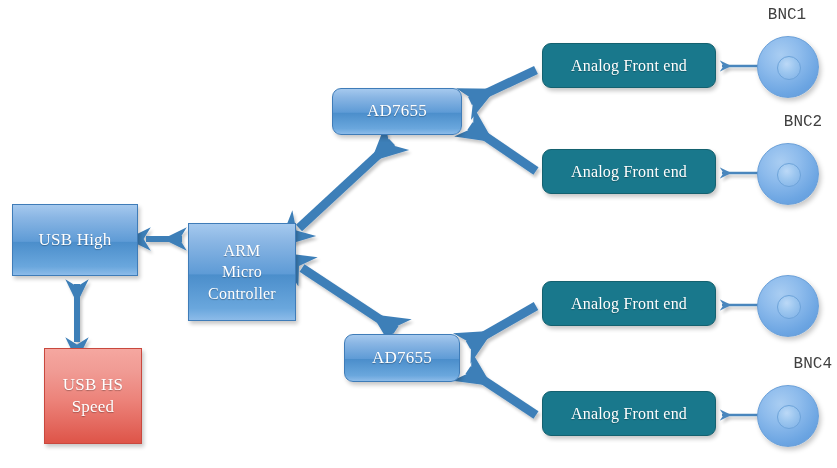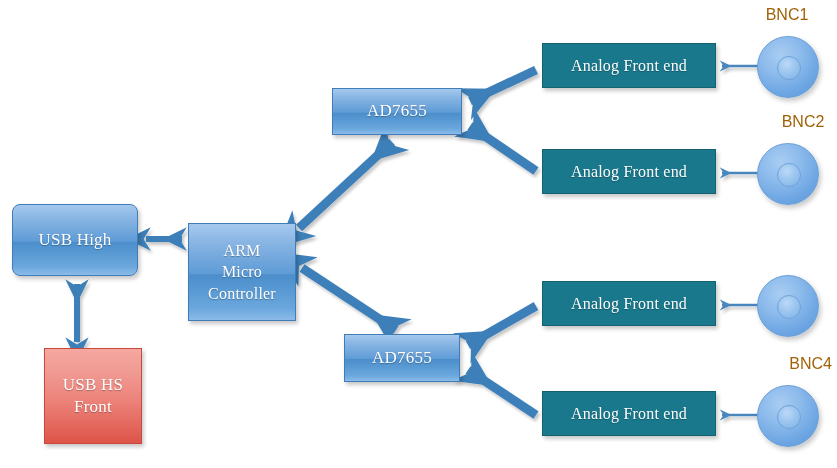--- a/index.html
+++ b/index.html
@@ -57,22 +57,22 @@
     background: linear-gradient(to bottom,
                 #f5a7a0 0%,
                 #f09a93 25%,
                 #ec8279 55%,
                 #e4695f 80%,
                 #de5448 100%);
     border: 1px solid #c9483e;
     box-shadow: 2px 3px 4px rgba(0,0,0,.22);
   }
 
-  .r-lg { border-radius: 8px; }
-  .r-md { border-radius: 0; }
+  .r-lg { border-radius: 0; }
+  .r-md { border-radius: 9px; }
   .r-0  { border-radius: 0; }
 
   
   #usb-phy        { left: 12px;  top: 204px; width: 126px; height: 72px;  font-size: 17px; }
   #arm-mcu        { left: 188px; top: 192px; width: 108px; height: 98px;  font-size: 16px; margin-top: 31px; }
   #usb-port       { left: 44px;  top: 348px; width: 98px;  height: 96px;  font-size: 17px; }
   #adc-top        { left: 332px; top: 88px;  width: 130px; height: 47px;  font-size: 17px; }
   #adc-bottom     { left: 344px; top: 334px; width: 116px; height: 48px;  font-size: 17px; }
 
   .afe { width: 174px; height: 45px; font-size: 16px; }
@@ -112,23 +112,23 @@
   }
   #bnc1 { left: 757px; top: 36px;  }
   #bnc2 { left: 757px; top: 143px; }
   #bnc3 { left: 757px; top: 275px; }
   #bnc4 { left: 757px; top: 385px; }
 
   .bnc-label {
     position: absolute;
     width: 90px;
     text-align: center;
-    color: #a16207;
+    color: #404040;
     font-size: 16px;
-    font-family: Liberation Sans, sans-serif;
+    font-family: Liberation Mono, monospace;
     z-index: 7;
   }
   #bnc1-label { left: 742px; top: 6px;   }
   #bnc2-label { left: 758px; top: 113px; }
   #bnc3-label { left: 742px; top: 245px; }
   #bnc4-label { left: 742px; top: 355px; text-align: right; }
 
   
   #arrows {
     position: absolute;
@@ -189,21 +189,21 @@
   </div>
 
   <div id="arm-mcu" class="block blue r-0">
     <span>ARM</span>
     <span>Micro</span>
     <span>Controller</span>
   </div>
 
   <div id="usb-port" class="block red r-0">
     <span>USB  HS</span>
-    <span>Front</span>
+    <span>Speed</span>
   </div>
 
   <div id="adc-top" class="block blue r-md">
     <span>AD7655</span>
   </div>
 
   <div id="adc-bottom" class="block blue r-md">
     <span>AD7655</span>
   </div>
 

